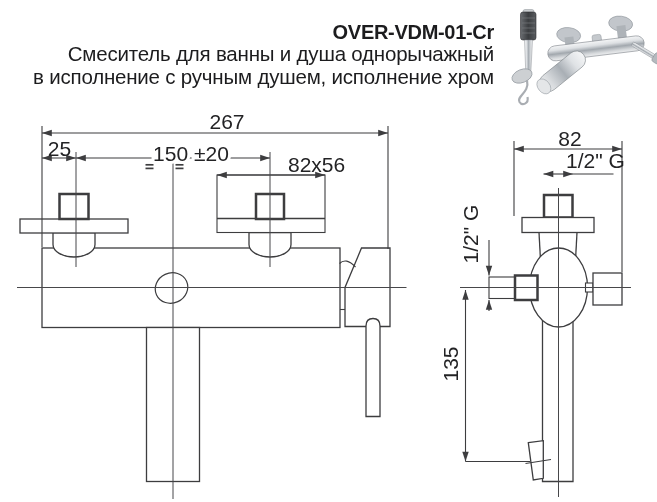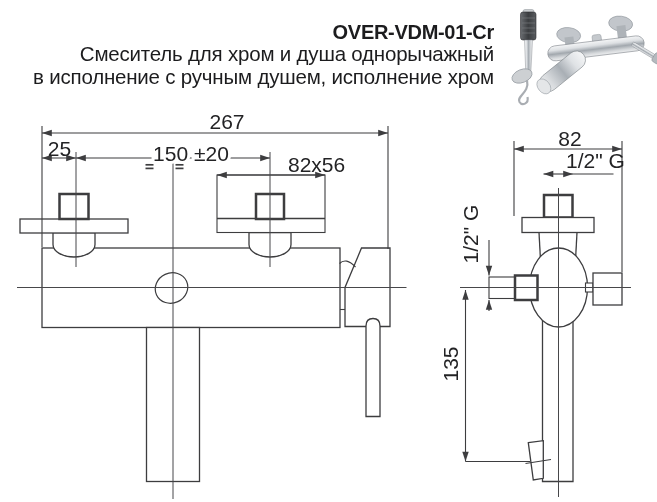--- a/index.html
+++ b/index.html
@@ -11,21 +11,21 @@
   svg text{font-family:"Liberation Sans", sans-serif;font-size:21px;fill:#232325;}
   svg .halo{paint-order:stroke;stroke:#ffffff;stroke-width:6px;}
 </style>
 </head>
 <body>
 
 <div id="page">
 
   <div id="header">
     <div class="model">OVER-VDM-01-Cr</div>
-    <div class="desc">Смеситель для хром и душа однорычажный</div>
+    <div class="desc">Смеситель для ванны и душа однорычажный</div>
     <div class="desc">в исполнение с ручным душем, исполнение хром</div>
   </div>
 
   <svg width="657" height="502" viewBox="0 0 657 502" style="position:absolute;left:0;top:0">
     <defs>
       <marker id="arrE" markerWidth="11" markerHeight="8" refX="10.3" refY="4" orient="auto" markerUnits="userSpaceOnUse">
         <path d="M0.5,0.8 L10.3,4 L0.5,7.2 Z" fill="#3d3d3f"></path>
       </marker>
       <marker id="arrS" markerWidth="11" markerHeight="8" refX="10.3" refY="4" orient="auto-start-reverse" markerUnits="userSpaceOnUse">
         <path d="M0.5,0.8 L10.3,4 L0.5,7.2 Z" fill="#3d3d3f"></path>

